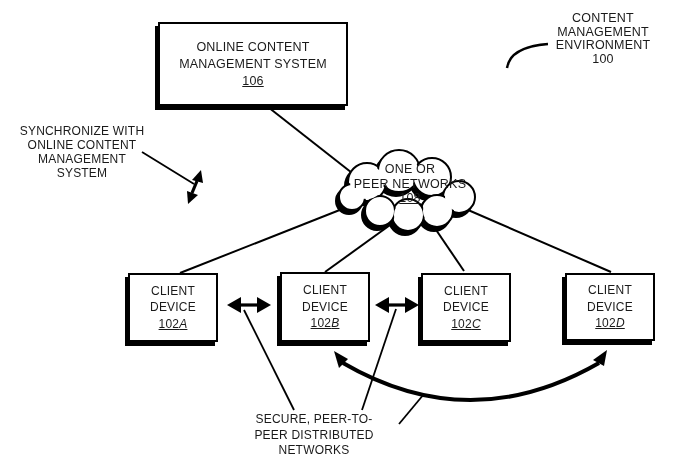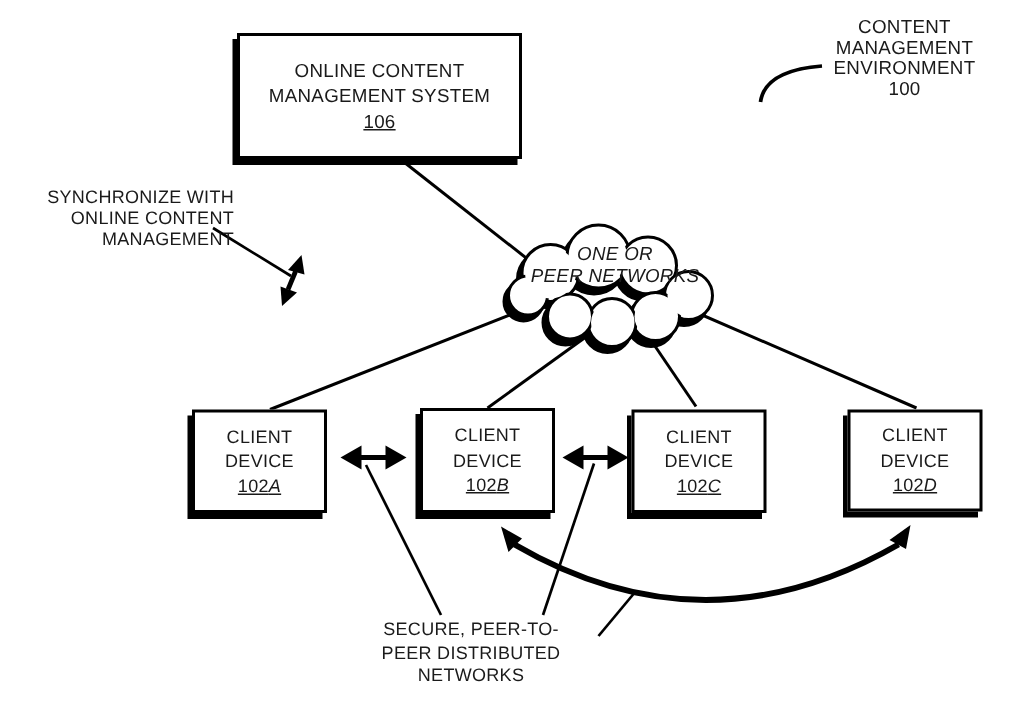--- a/index.html
+++ b/index.html
@@ -50,21 +50,21 @@
   .lbl .ln { display: block; white-space: nowrap; }
   .env-lbl { line-height: 13.5px; font-size: 12.5px; text-align: center; }
   .cloud-text {
     position: absolute;
     left: 346px; top: 162px; width: 128px;
     text-align: center;
     font-size: 12.5px;
     line-height: 14.5px;
     letter-spacing: 0.2px;
   }
-  .cloud-text .ln { display: block; white-space: nowrap; font-style: italic; }
+  .cloud-text .ln { display: block; white-space: nowrap; }
 </style>
 </head>
 <body>
 
 <div class="stage">
 
   <svg class="artwork" viewBox="0 0 683 468">
 
     <g stroke="#000000" stroke-width="2">
       <line x1="268" y1="107" x2="375" y2="191"></line>
@@ -142,33 +142,35 @@
 
   <div class="box" style="left:158px; top:22px; width:186px; height:80px;">
     <div class="ln">ONLINE CONTENT</div>
     <div class="ln">MANAGEMENT SYSTEM</div>
     <div class="ln"><span class="u">106</span></div>
   </div>
 
   <div class="cloud-text">
     <span class="ln">ONE OR</span>
     <span class="ln">PEER NETWORKS</span>
+    <span class="ln"><span class="u">108</span></span>
   </div>
 
   <div class="lbl env-lbl" style="left:543px; top:12px; width:120px;">
     <span class="ln">CONTENT</span>
     <span class="ln">MANAGEMENT</span>
     <span class="ln">ENVIRONMENT</span>
     <span class="ln">100</span>
   </div>
 
-  <div class="lbl" style="left:8px; top:124px; width:148px;text-align:right;">
+  <div class="lbl" style="left:8px; top:124px; width:148px;">
     <span class="ln">SYNCHRONIZE WITH</span>
     <span class="ln">ONLINE CONTENT</span>
     <span class="ln">MANAGEMENT</span>
+    <span class="ln">SYSTEM</span>
   </div>
 
   <div class="box client" style="left:128px; top:273px; width:86px; height:65px;">
     <div class="ln">CLIENT</div>
     <div class="ln">DEVICE</div>
     <div class="ln"><span class="u"><span>102</span><span class="ref-letter">A</span></span></div>
   </div>
 
   <div class="box client" style="left:280px; top:272px; width:86px; height:66px;">
     <div class="ln">CLIENT</div>

